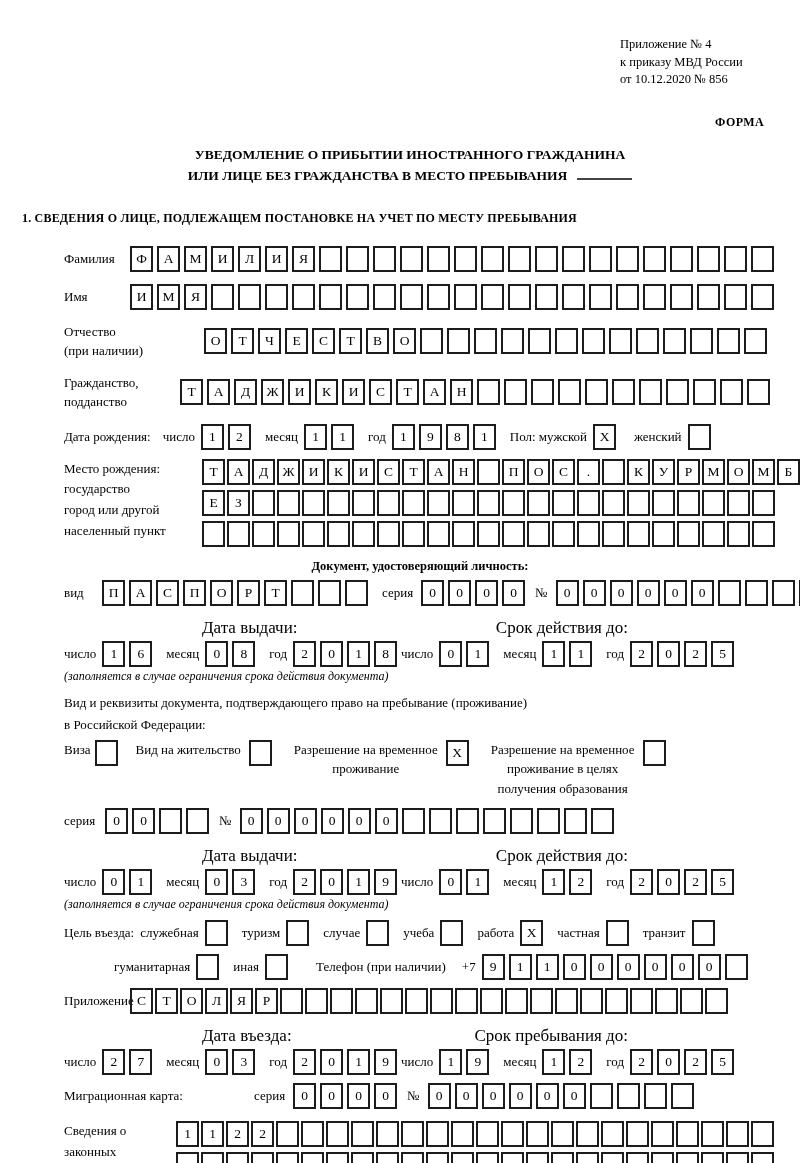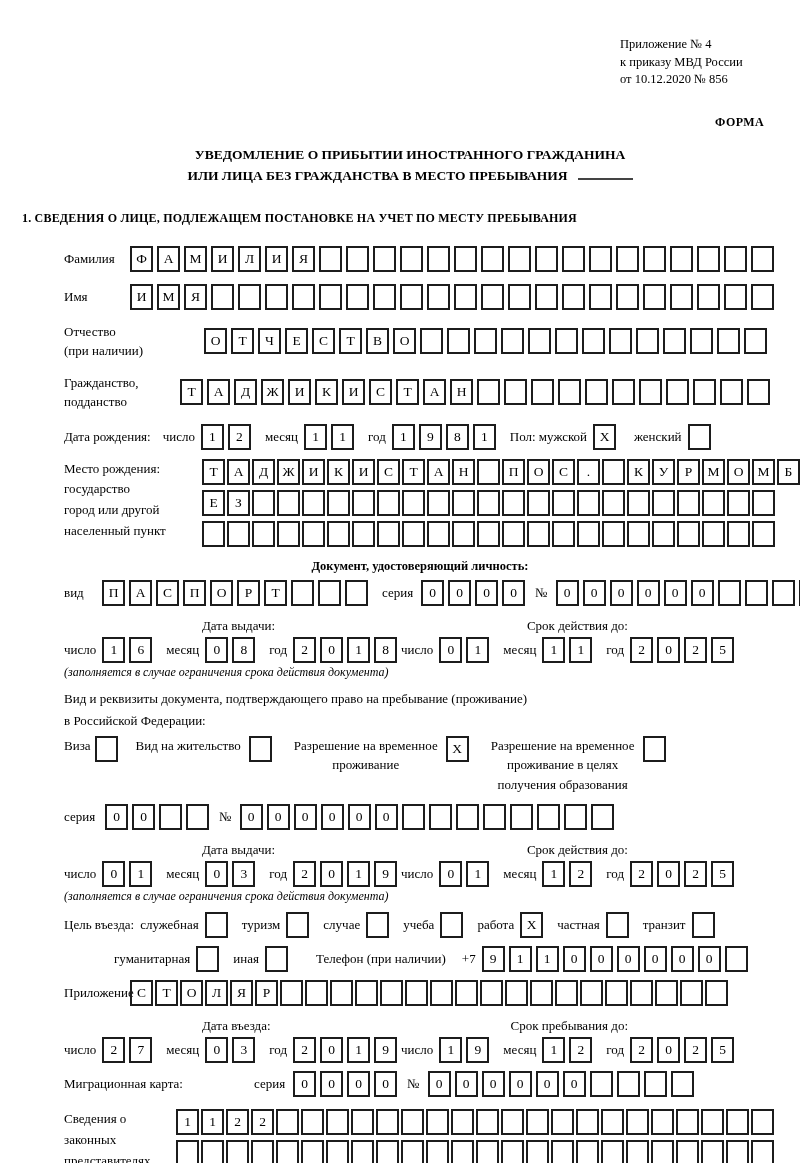--- a/index.html
+++ b/index.html
@@ -18,21 +18,21 @@
   .cell{display:inline-block;width:19px;height:22px;border:2px solid #1c1c1c;margin-right:4px;text-align:center;line-height:22px;font-size:13.5px;vertical-align:middle;}
   .tight .cell{margin-right:2px;}
   .w-name{width:66px;}
   .w-patr{width:140px;}
   .w-cit{width:116px;}
   .w-kind{width:38px;}
   .mlrow{display:flex;align-items:flex-start;margin-bottom:7px;}
   .mlrow .lbcol{flex:none;line-height:1.6;}
   .cellrows .cells{display:block;margin-bottom:5px;}
   .center-b{text-align:center;font-weight:bold;font-size:12.5px;margin:2px 0 6px 0;}
-  .subhead{display:flex;font-size:13px;margin:2px 0 3px 0;}
+  .subhead{display:flex;font-size:17px;margin:2px 0 3px 0;}
   .sh-l{margin-left:138px;}
   .sh-r{margin-left:auto;margin-right:148px;}
   .daterow{display:flex;align-items:center;margin-bottom:2px;}
   .dg{display:flex;align-items:center;}
   .dg .t{margin-right:6px;}
   .dg .t2{margin:0 6px 0 10px;}
   .dg-r{margin-left:auto;margin-right:48px;}
   .note-r{text-align:left;font-size:12px;margin:1px 0 8px 0;font-style:italic;}
   .intro{line-height:1.7;margin-bottom:4px;}
   .opts{display:flex;align-items:flex-start;margin:2px 0 10px 0;}
@@ -52,21 +52,21 @@
   <div class="hdr">
     <div>Приложение № 4</div>
     <div>к приказу МВД России</div>
     <div>от 10.12.2020 № 856</div>
   </div>
 
   <div class="forma">ФОРМА</div>
 
   <div class="title">
     <div>УВЕДОМЛЕНИЕ О ПРИБЫТИИ ИНОСТРАННОГО ГРАЖДАНИНА</div>
-    <div><span>ИЛИ ЛИЦА БЕЗ ГРАЖДАНСТВА В МЕСТО ПРЕБЫВАНИЯ</span><span class="u-line"></span></div>
+    <div><span>ИЛИ ЛИЦЕ БЕЗ ГРАЖДАНСТВА В МЕСТО ПРЕБЫВАНИЯ</span><span class="u-line"></span></div>
   </div>
 
   <div class="sect">1. СВЕДЕНИЯ О ЛИЦЕ, ПОДЛЕЖАЩЕМ ПОСТАНОВКЕ НА УЧЕТ ПО МЕСТУ ПРЕБЫВАНИЯ</div>
 
   <div class="frow">
     <span class="lb w-name">Фамилия</span>
     <span class="cells"><span class="cell">Ф</span><span class="cell">А</span><span class="cell">М</span><span class="cell">И</span><span class="cell">Л</span><span class="cell">И</span><span class="cell">Я</span><span class="cell">&nbsp;</span><span class="cell">&nbsp;</span><span class="cell">&nbsp;</span><span class="cell">&nbsp;</span><span class="cell">&nbsp;</span><span class="cell">&nbsp;</span><span class="cell">&nbsp;</span><span class="cell">&nbsp;</span><span class="cell">&nbsp;</span><span class="cell">&nbsp;</span><span class="cell">&nbsp;</span><span class="cell">&nbsp;</span><span class="cell">&nbsp;</span><span class="cell">&nbsp;</span><span class="cell">&nbsp;</span><span class="cell">&nbsp;</span><span class="cell">&nbsp;</span></span>
   </div>
 
   <div class="frow">

